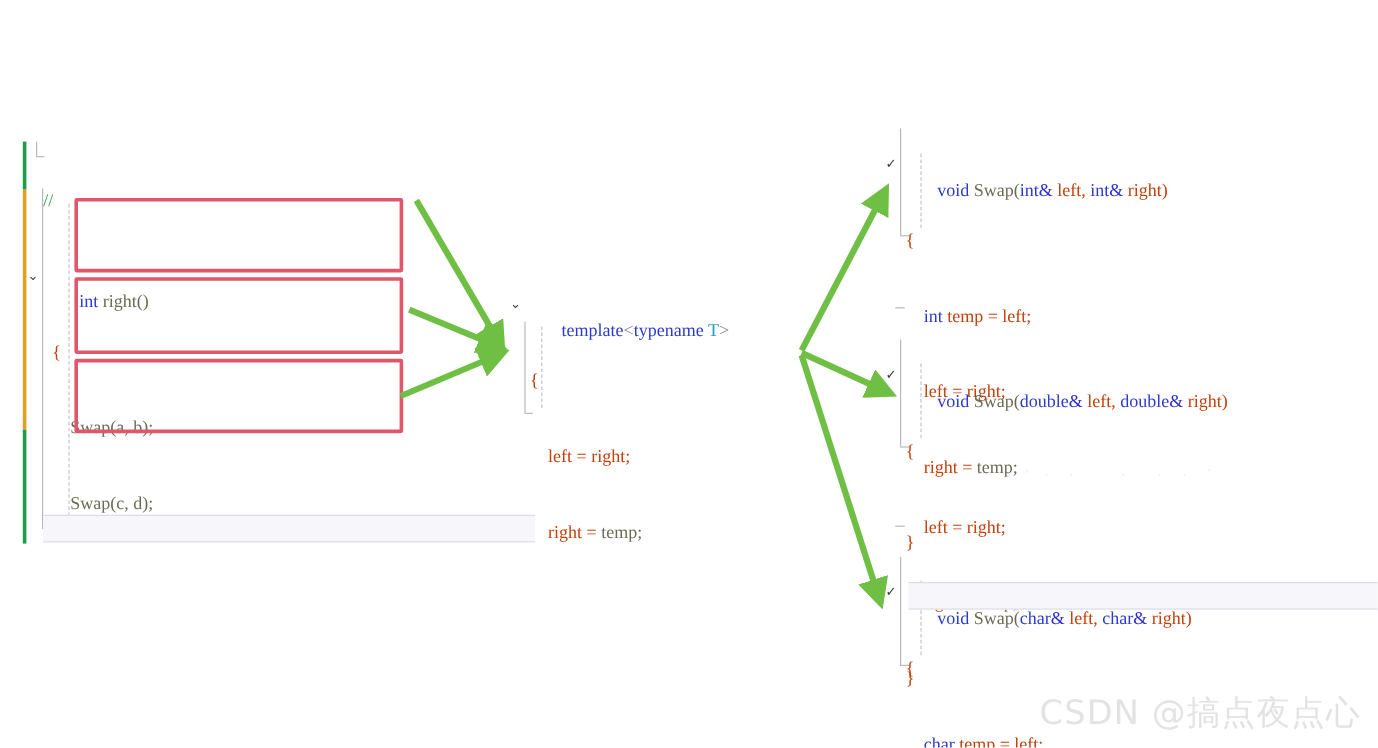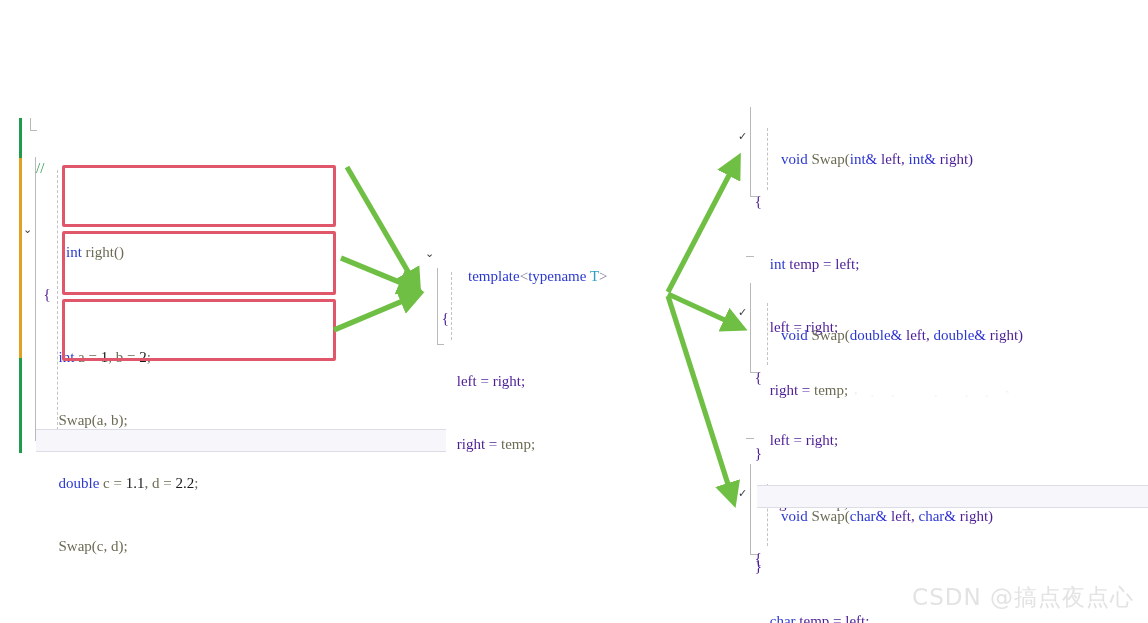--- a/index.html
+++ b/index.html
@@ -16,21 +16,21 @@
     font-size:15px;
     line-height:21px;
     white-space:pre;
     color:#808080;
   }
   .ln{height:21px;white-space:pre;position:relative;}
   .kw{color:#2b39d0;}
   .kw2{color:#2b2bd6;}
   .typ{color:#2b9ec4;}
   .fn{color:#6b6b55;}
-  .txt{color:#4c1d95;}
+  .txt{color:#c2410c;}
   .num{color:#1a1a1a;}
   .str{color:#b03030;}
   .op{color:#7a7a9a;}
   .cmt{color:#2e9e4f;}
 
   
   .foldmark{
     position:absolute;left:-13px;top:3px;width:12px;height:12px;
     color:#3a3a3a;font-size:11px;line-height:11px;
     font-family:"DejaVu Sans",sans-serif;
@@ -62,21 +62,21 @@
   .redbox{
     position:absolute;border:3px solid #e0566a;border-radius:2px;background:transparent;
   }
 
   
   svg.arrows{position:absolute;left:0;top:0;width:1148px;height:623px;pointer-events:none;}
 
   
   .watermark{
     position:absolute;right:14px;bottom:10px;
-    color:#e3e3e3;font-size:23px;
+    color:#e3e3e3;font-size:28px;
     font-family:"DejaVu Sans","Liberation Sans",sans-serif;
     letter-spacing:1px;white-space:nowrap;
   }
   .ghostline{
     position:absolute;color:#ededf2;font-size:13px;white-space:pre;
     font-family:"Liberation Serif",serif;
   }
 </style>
 </head>
 <body>
@@ -97,23 +97,21 @@
     <div class="guide" style="left:57px;top:170px;height:260px;"></div>
 
     <div class="curline" style="left:36px;top:429px;width:410px;"></div>
 
     <div class="code" style="left:36px;top:116px;width:420px;">
       <div class="ln"><span class="cmt">//</span></div>
       <div class="ln">
         <span class="foldmark">⌄</span><span class="kw">int</span><span class="fn"> right()</span>
       </div>
       <div class="ln"><span class="txt">  {</span></div>
-      <div class="ln"><span class="txt">      </span><span class="kw">int</span><span class="fn"> a = </span><span class="num">1</span><span class="fn">, b = </span><span class="num">2</span><span class="fn">;</span></div>
       <div class="ln"><span class="txt">      </span><span class="fn">Swap(a, b);</span></div>
-      <div class="ln"><span class="txt">      </span><span class="kw">double</span><span class="fn"> c = </span><span class="num">1.1</span><span class="fn">, d = </span><span class="num">2.2</span><span class="fn">;</span></div>
       <div class="ln"><span class="txt">      </span><span class="fn">Swap(c, d);</span></div>
       
       
       
       
       
     </div>
 
     <div class="redbox" style="left:62px;top:165px;width:268px;height:56px;"></div>
     <div class="redbox" style="left:62px;top:231px;width:268px;height:58px;"></div>

